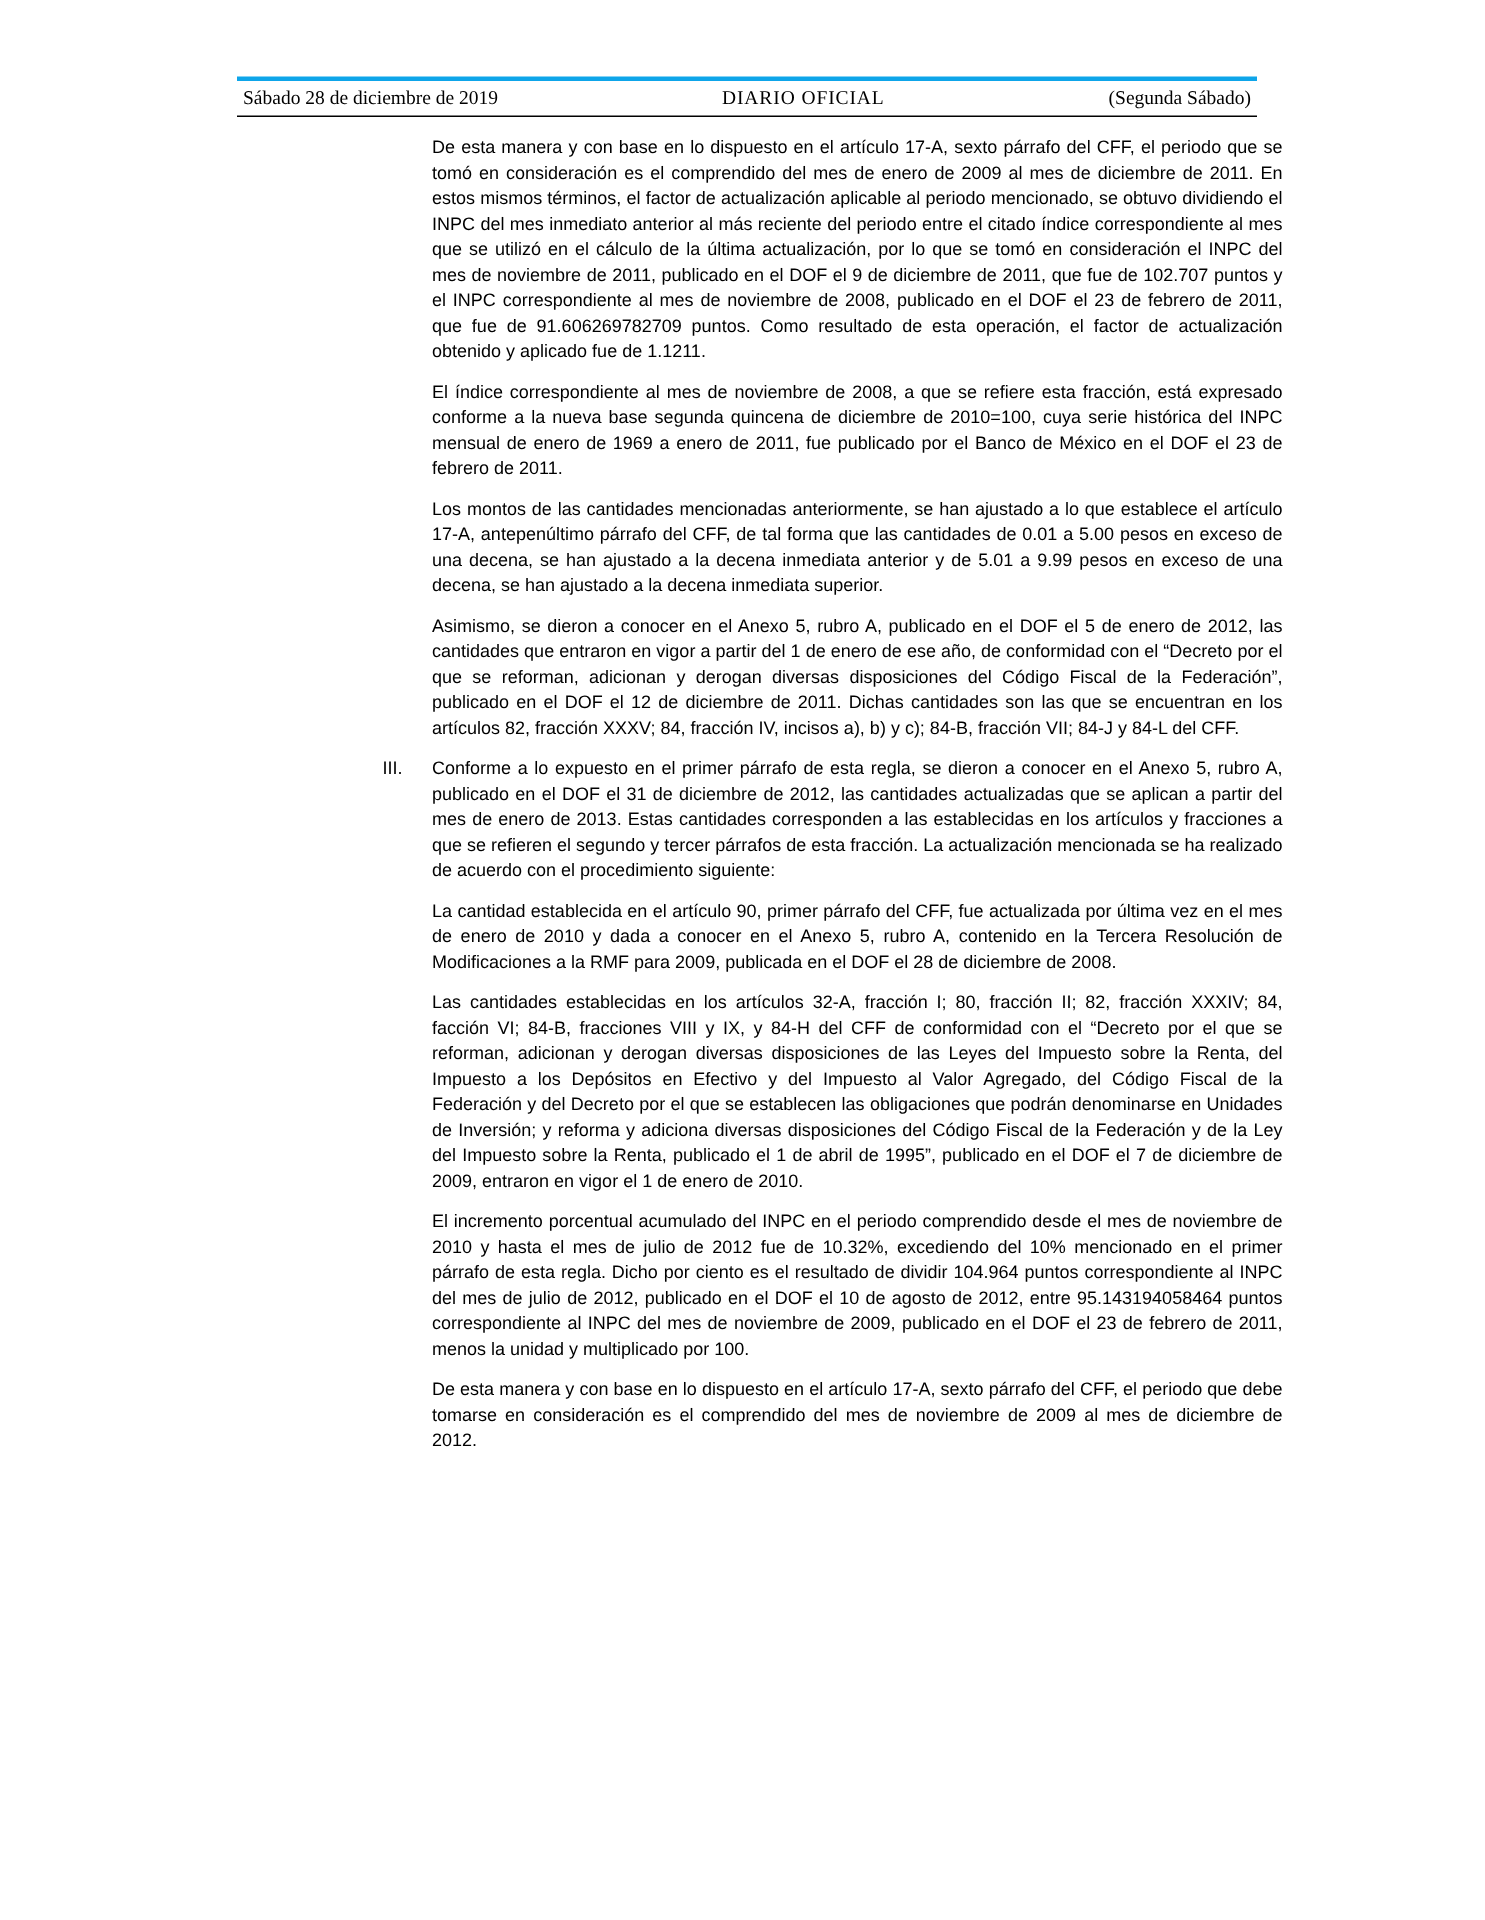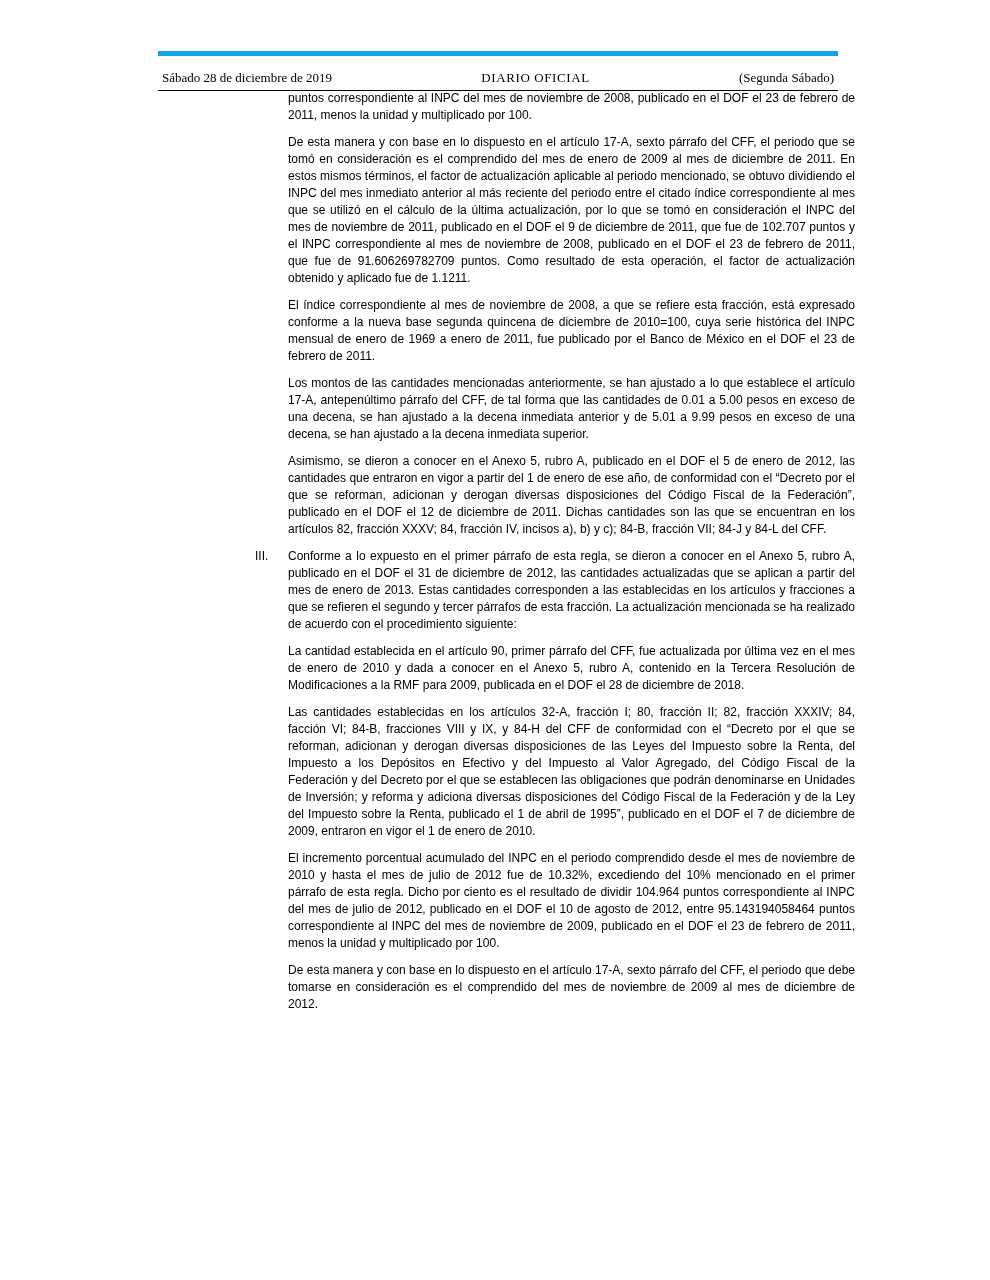--- a/index.html
+++ b/index.html
@@ -14,28 +14,28 @@
     overflow: hidden;
   }
   .header {
     position: absolute;
     left: 158px;
     top: 51px;
     width: 680px;
     display: flex;
     justify-content: space-between;
     align-items: baseline;
-    border-top: 5px solid #0ea5e9;
+    border-top: 3px solid #0ea5e9;
     border-bottom: 1.5px solid #000;
     padding: 3px 4px 4px 4px;
     font-family: "Liberation Serif", serif;
     font-size: 13px;
     line-height: 16px;
   }
-  .header .title { letter-spacing: 0.6px; margin-top: 11px; }
+  .header .title { letter-spacing: 0.6px; }
   .docbody {
     position: absolute;
     left: 288px;
     top: 90px;
     width: 567px;
     font-size: 12px;
     line-height: 17px;
   }
   .block { position: relative; margin-bottom: 10px; }
   .block .marker {
@@ -52,24 +52,20 @@
 <div class="page">
 
   <div class="header">
     <span class="date">Sábado 28 de diciembre de 2019</span>
     <span class="title">DIARIO OFICIAL</span>
     <span class="section">(Segunda Sábado)</span>
   </div>
 
   <div class="docbody">
 
-    <div class="block">
-      <span class="marker"></span>
-      <p class="text">puntos correspondiente al INPC del mes de noviembre de 2008, publicado en el DOF el 23 de febrero de 2011, menos la unidad y multiplicado por 100.</p>
-    </div>
 
     <div class="block">
       <span class="marker"></span>
       <p class="text">De esta manera y con base en lo dispuesto en el artículo 17-A, sexto párrafo del CFF, el periodo que se tomó en consideración es el comprendido del mes de enero de 2009 al mes de diciembre de 2011. En estos mismos términos, el factor de actualización aplicable al periodo mencionado, se obtuvo dividiendo el INPC del mes inmediato anterior al más reciente del periodo entre el citado índice correspondiente al mes que se utilizó en el cálculo de la última actualización, por lo que se tomó en consideración el INPC del mes de noviembre de 2011, publicado en el DOF el 9 de diciembre de 2011, que fue de 102.707 puntos y el INPC correspondiente al mes de noviembre de 2008, publicado en el DOF el 23 de febrero de 2011, que fue de 91.606269782709 puntos. Como resultado de esta operación, el factor de actualización obtenido y aplicado fue de 1.1211.</p>
     </div>
 
     <div class="block">
       <span class="marker"></span>
       <p class="text">El índice correspondiente al mes de noviembre de 2008, a que se refiere esta fracción, está expresado conforme a la nueva base segunda quincena de diciembre de 2010=100, cuya serie histórica del INPC mensual de enero de 1969 a enero de 2011, fue publicado por el Banco de México en el DOF el 23 de febrero de 2011.</p>
     </div>
@@ -84,21 +80,21 @@
       <p class="text">Asimismo, se dieron a conocer en el Anexo 5, rubro A, publicado en el DOF el 5 de enero de 2012, las cantidades que entraron en vigor a partir del 1 de enero de ese año, de conformidad con el “Decreto por el que se reforman, adicionan y derogan diversas disposiciones del Código Fiscal de la Federación”, publicado en el DOF el 12 de diciembre de 2011. Dichas cantidades son las que se encuentran en los artículos 82, fracción XXXV; 84, fracción IV, incisos a), b) y c); 84-B, fracción VII; 84-J y 84-L del CFF.</p>
     </div>
 
     <div class="block">
       <span class="marker">III.</span>
       <p class="text">Conforme a lo expuesto en el primer párrafo de esta regla, se dieron a conocer en el Anexo 5, rubro A, publicado en el DOF el 31 de diciembre de 2012, las cantidades actualizadas que se aplican a partir del mes de enero de 2013. Estas cantidades corresponden a las establecidas en los artículos y fracciones a que se refieren el segundo y tercer párrafos de esta fracción. La actualización mencionada se ha realizado de acuerdo con el procedimiento siguiente:</p>
     </div>
 
     <div class="block">
       <span class="marker"></span>
-      <p class="text">La cantidad establecida en el artículo 90, primer párrafo del CFF, fue actualizada por última vez en el mes de enero de 2010 y dada a conocer en el Anexo 5, rubro A, contenido en la Tercera Resolución de Modificaciones a la RMF para 2009, publicada en el DOF el 28 de diciembre de 2018.</p>
+      <p class="text">La cantidad establecida en el artículo 90, primer párrafo del CFF, fue actualizada por última vez en el mes de enero de 2010 y dada a conocer en el Anexo 5, rubro A, contenido en la Tercera Resolución de Modificaciones a la RMF para 2009, publicada en el DOF el 28 de diciembre de 2008.</p>
     </div>
 
     <div class="block">
       <span class="marker"></span>
       <p class="text">Las cantidades establecidas en los artículos 32-A, fracción I; 80, fracción II; 82, fracción XXXIV; 84, facción VI; 84-B, fracciones VIII y IX, y 84-H del CFF de conformidad con el “Decreto por el que se reforman, adicionan y derogan diversas disposiciones de las Leyes del Impuesto sobre la Renta, del Impuesto a los Depósitos en Efectivo y del Impuesto al Valor Agregado, del Código Fiscal de la Federación y del Decreto por el que se establecen las obligaciones que podrán denominarse en Unidades de Inversión; y reforma y adiciona diversas disposiciones del Código Fiscal de la Federación y de la Ley del Impuesto sobre la Renta, publicado el 1 de abril de 1995”, publicado en el DOF el 7 de diciembre de 2009, entraron en vigor el 1 de enero de 2010.</p>
     </div>
 
     <div class="block">
       <span class="marker"></span>
       <p class="text">El incremento porcentual acumulado del INPC en el periodo comprendido desde el mes de noviembre de 2010 y hasta el mes de julio de 2012 fue de 10.32%, excediendo del 10% mencionado en el primer párrafo de esta regla. Dicho por ciento es el resultado de dividir 104.964 puntos correspondiente al INPC del mes de julio de 2012, publicado en el DOF el 10 de agosto de 2012, entre 95.143194058464 puntos correspondiente al INPC del mes de noviembre de 2009, publicado en el DOF el 23 de febrero de 2011, menos la unidad y multiplicado por 100.</p>

